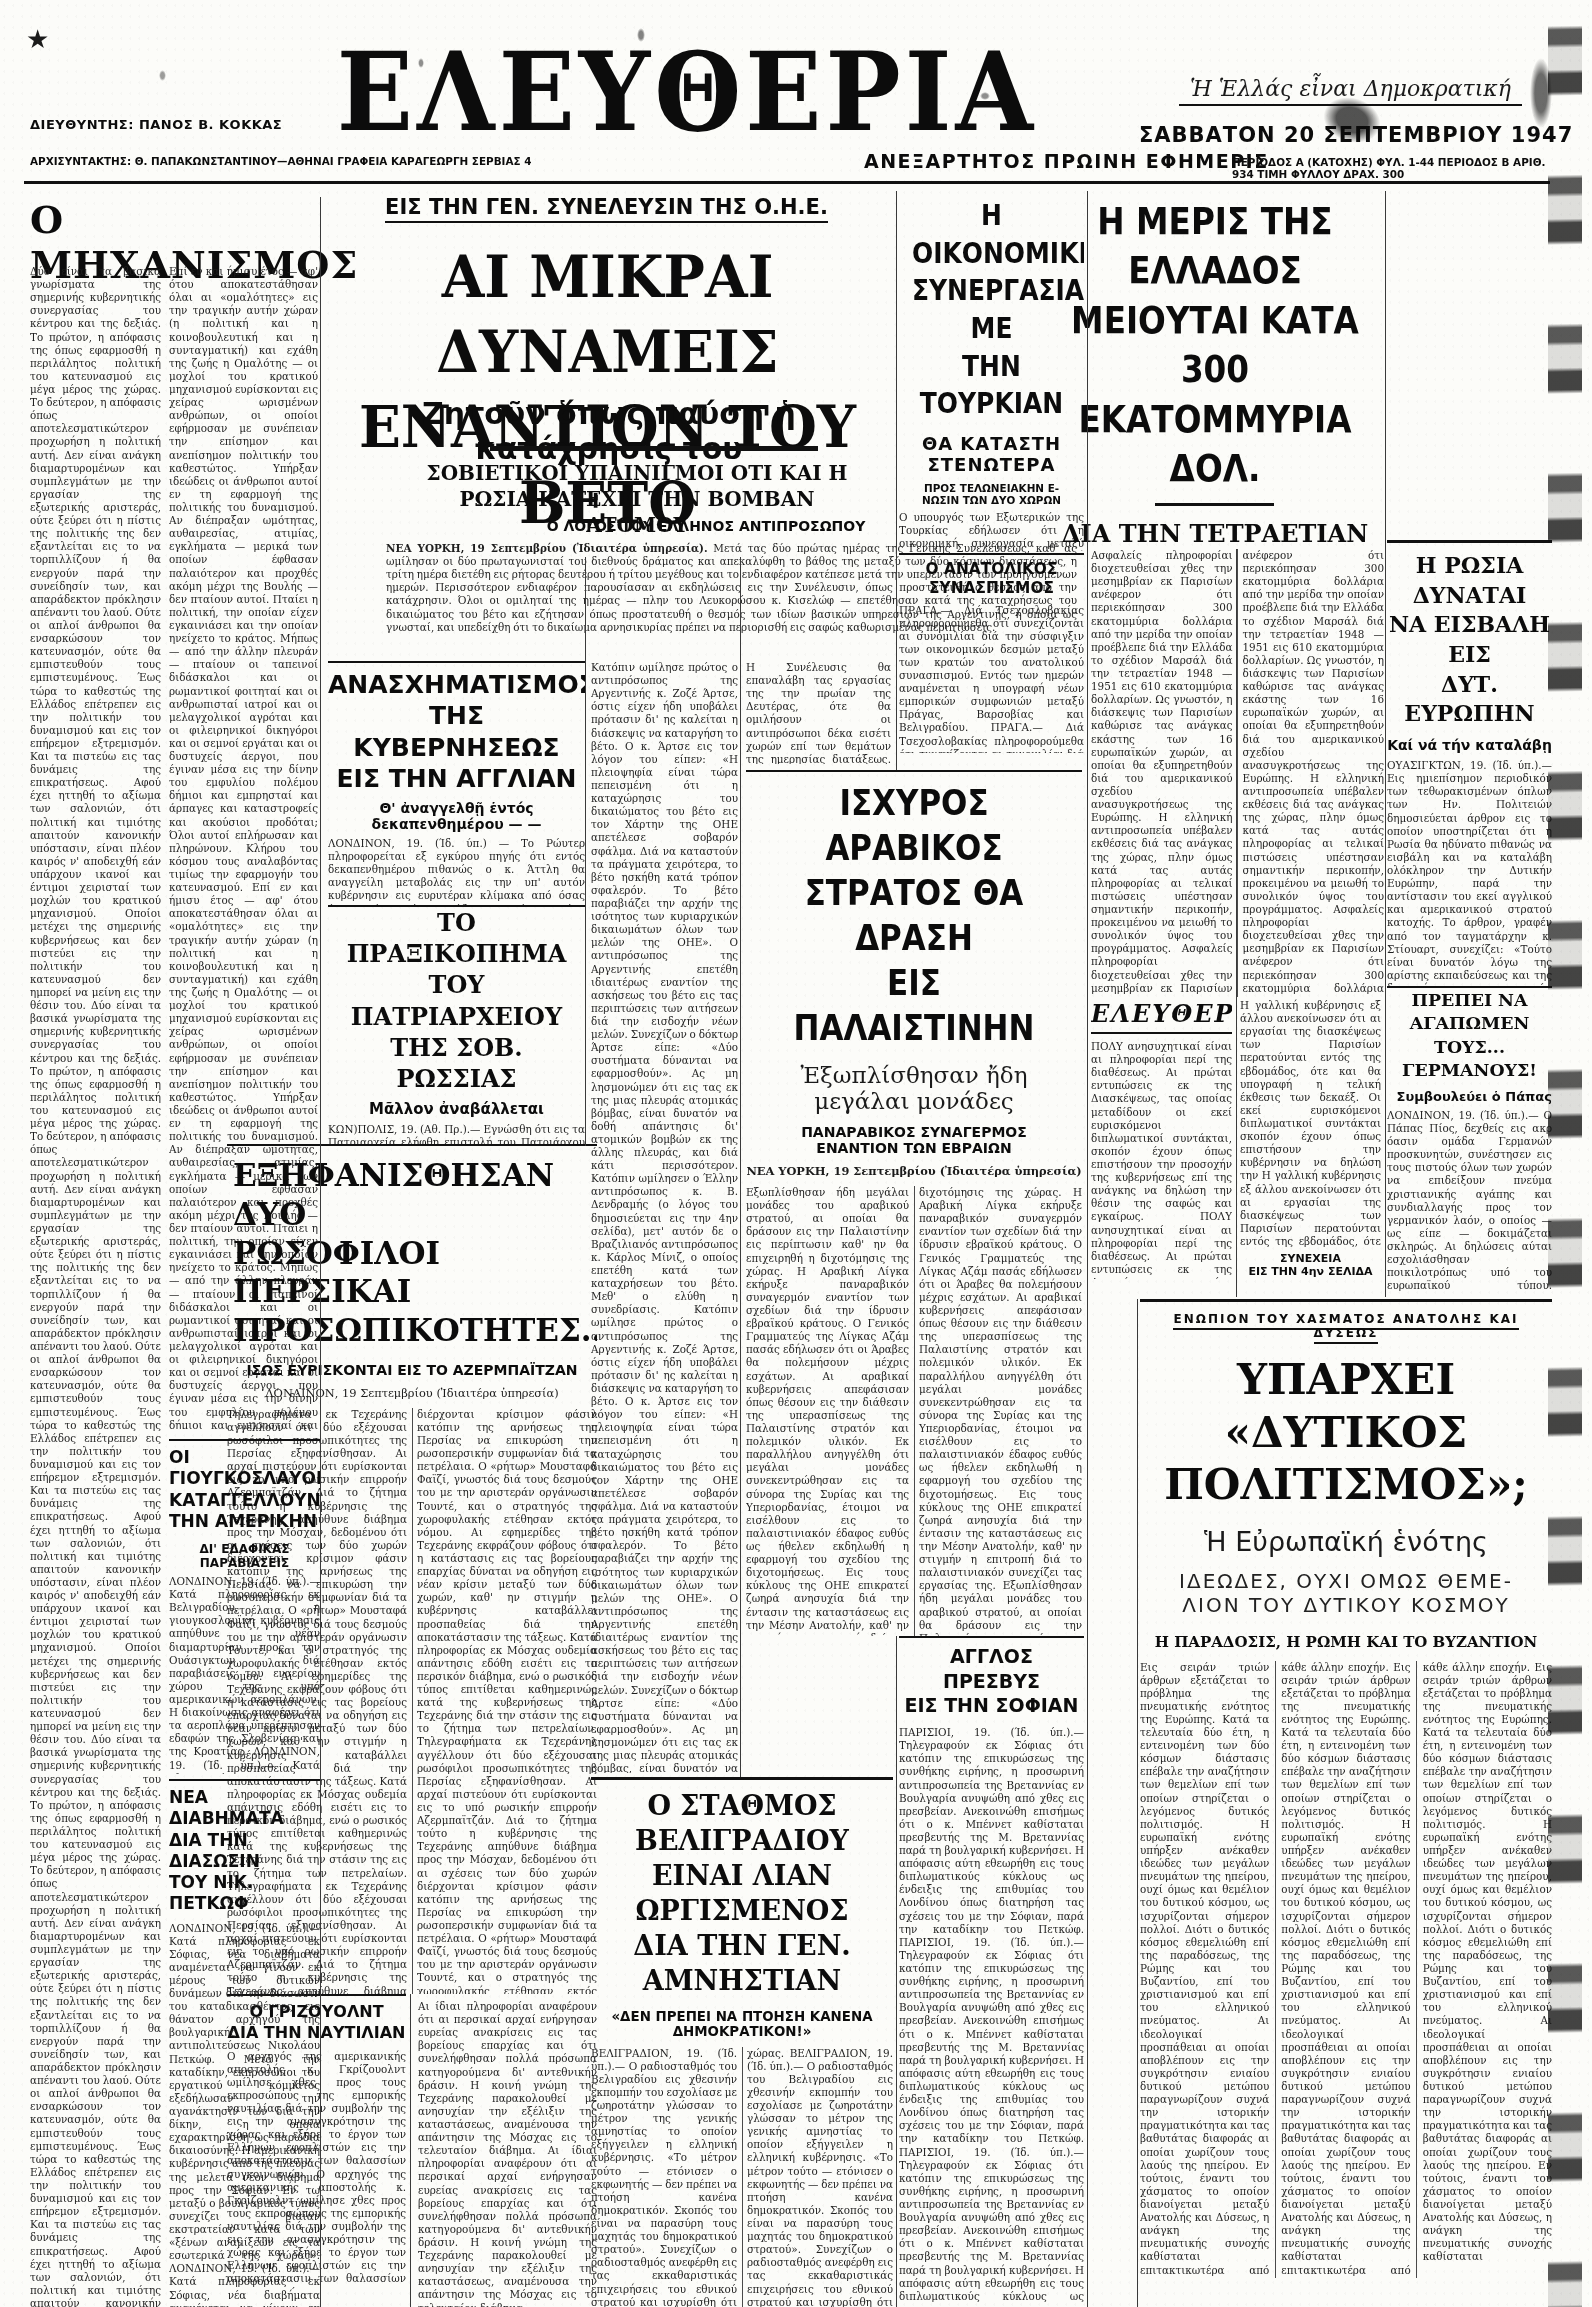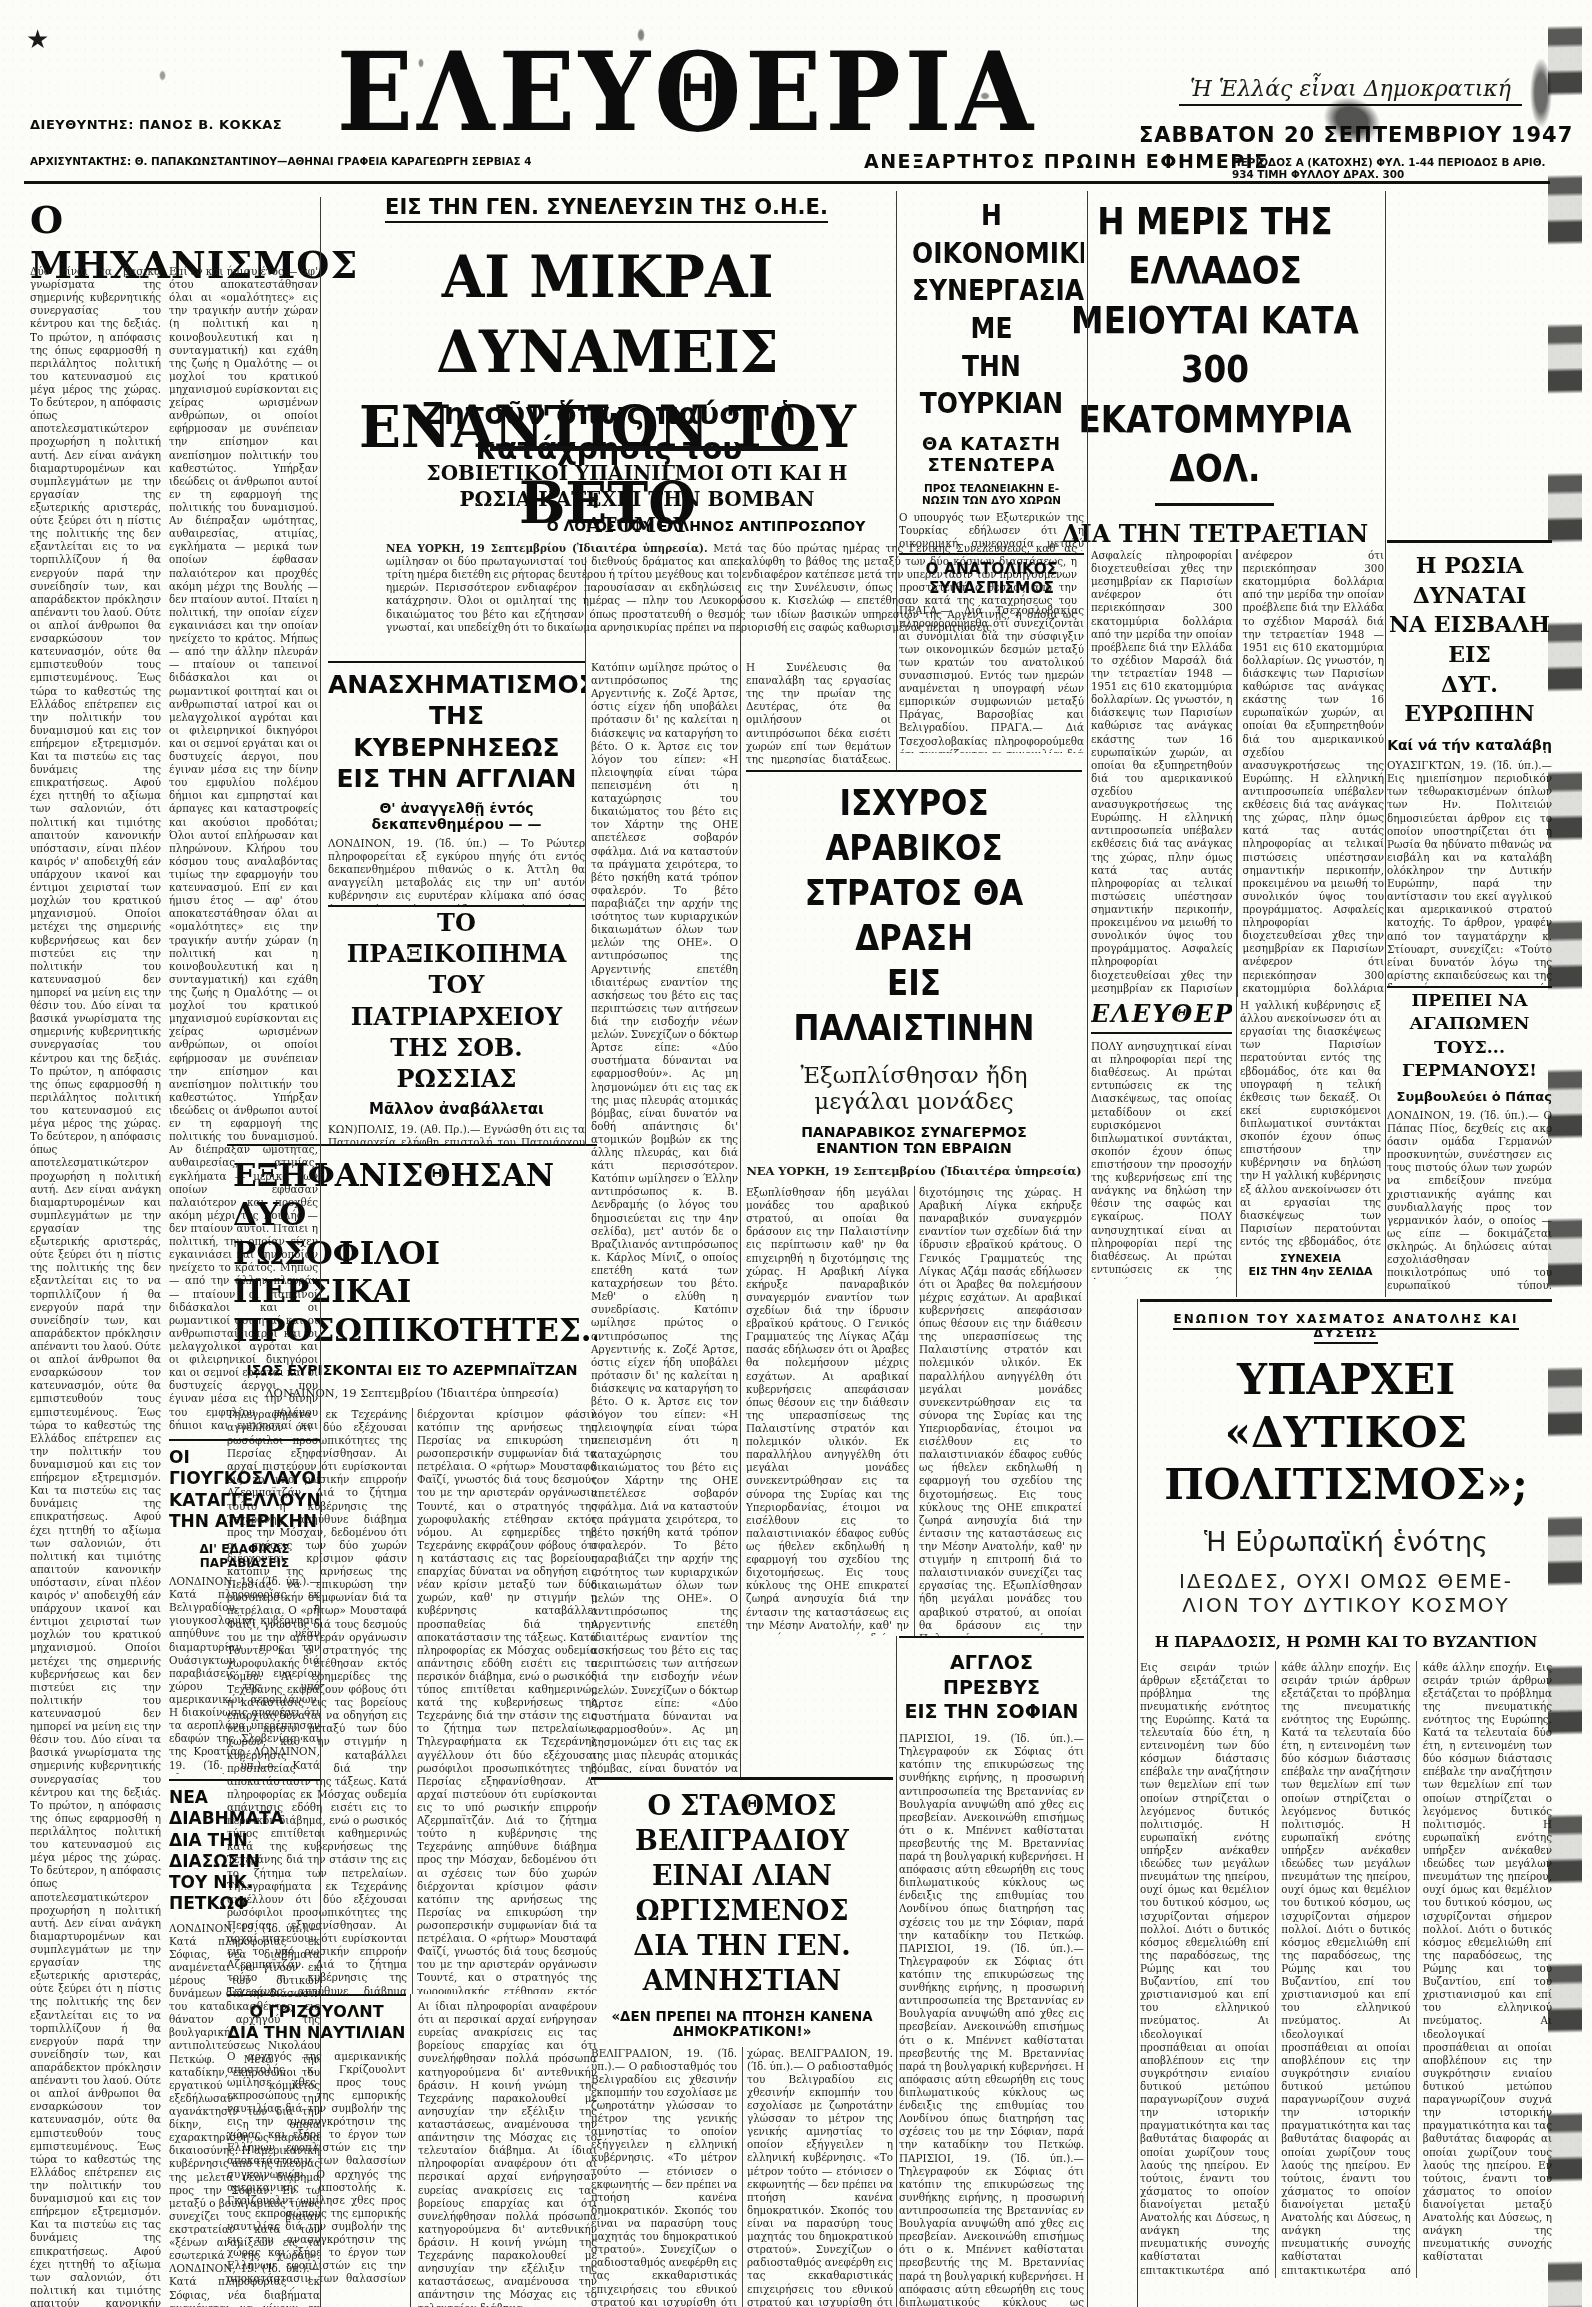--- a/index.html
+++ b/index.html
@@ -125,21 +125,21 @@
 ΣΥΝΕΡΓΑΣΙΑ ΜΕ
 ΤΗΝ ΤΟΥΡΚΙΑΝ</div>
     <div class="hsan ctr pl" style="font-size:18px;letter-spacing:1px;margin-top:10px;">ΘΑ ΚΑΤΑΣΤΗ
 ΣΤΕΝΩΤΕΡΑ</div>
     <div class="hsan ctr pl" style="font-size:10.4px;margin-top:7px;">ΠΡΟΣ ΤΕΛΩΝΕΙΑΚΗΝ Ε-
 ΝΩΣΙΝ ΤΩΝ ΔΥΟ ΧΩΡΩΝ</div>
     <div class="bt" style="height:92px;margin-top:5px;">Ο υπουργός των Εξωτερικών της Τουρκίας εδήλωσεν ότι η οικονομική συνεργασία μεταξύ Ελλάδος και Τουρκίας θα καταστή στενωτέρα και ότι μελετάται η σύναψις τελωνειακής ενώσεως των δύο χωρών. Αι σχετικαί συνομιλίαι θα αρχίσουν προσεχώς εις την Άγκυραν.</div>
   </div>
 
   <div class="abs" style="left:899px;top:1636px;width:185px;height:672px;border-top:2px solid #111;overflow:hidden;">
-    <div class="hsan ctr pl" style="font-size:19px;line-height:1.3;margin-top:12px;">ΑΓΓΛΟΣ ΠΡΕΣΒΥΣ
+    <div class="hsan ctr pl" style="font-size:19px;line-height:1.3;margin-top:6px;">ΑΓΓΛΟΣ ΠΡΕΣΒΥΣ
 ΕΙΣ ΤΗΝ ΣΟΦΙΑΝ</div>
     <div class="bt" style="height:577px;margin-top:8px;">ΠΑΡΙΣΙΟΙ, 19. (Ίδ. ύπ.).— Τηλεγραφούν εκ Σόφιας ότι κατόπιν της επικυρώσεως της συνθήκης ειρήνης, η προσωρινή αντιπροσωπεία της Βρεταννίας εν Βουλγαρία ανυψώθη από χθες εις πρεσβείαν. Ανεκοινώθη επισήμως ότι ο κ. Μπέννετ καθίσταται πρεσβευτής της Μ. Βρεταννίας παρά τη βουλγαρική κυβερνήσει. Η απόφασις αύτη εθεωρήθη εις τους διπλωματικούς κύκλους ως ένδειξις της επιθυμίας του Λονδίνου όπως διατηρήση τας σχέσεις του με την Σόφιαν, παρά την καταδίκην του Πετκώφ. ΠΑΡΙΣΙΟΙ, 19. (Ίδ. ύπ.).— Τηλεγραφούν εκ Σόφιας ότι κατόπιν της επικυρώσεως της συνθήκης ειρήνης, η προσωρινή αντιπροσωπεία της Βρεταννίας εν Βουλγαρία ανυψώθη από χθες εις πρεσβείαν. Ανεκοινώθη επισήμως ότι ο κ. Μπέννετ καθίσταται πρεσβευτής της Μ. Βρεταννίας παρά τη βουλγαρική κυβερνήσει. Η απόφασις αύτη εθεωρήθη εις τους διπλωματικούς κύκλους ως ένδειξις της επιθυμίας του Λονδίνου όπως διατηρήση τας σχέσεις του με την Σόφιαν, παρά την καταδίκην του Πετκώφ. ΠΑΡΙΣΙΟΙ, 19. (Ίδ. ύπ.).— Τηλεγραφούν εκ Σόφιας ότι κατόπιν της επικυρώσεως της συνθήκης ειρήνης, η προσωρινή αντιπροσωπεία της Βρεταννίας εν Βουλγαρία ανυψώθη από χθες εις πρεσβείαν. Ανεκοινώθη επισήμως ότι ο κ. Μπέννετ καθίσταται πρεσβευτής της Μ. Βρεταννίας παρά τη βουλγαρική κυβερνήσει. Η απόφασις αύτη εθεωρήθη εις τους διπλωματικούς κύκλους ως ένδειξις της επιθυμίας του Λονδίνου όπως διατηρήση τας σχέσεις του με την Σόφιαν, παρά την καταδίκην του Πετκώφ.</div>
   </div>
 
   <div class="abs" style="left:591px;top:1777px;width:302px;height:530px;border-top:3px solid #111;overflow:hidden;">
     <div class="hser ctr pl" style="font-size:27px;line-height:1.3;margin-top:8px;">Ο ΣΤΑΘΜΟΣ ΒΕΛΙΓΡΑΔΙΟΥ
 ΕΙΝΑΙ ΛΙΑΝ ΩΡΓΙΣΜΕΝΟΣ
 ΔΙΑ ΤΗΝ ΓΕΝ. ΑΜΝΗΣΤΙΑΝ</div>
     <div class="hsan ctr" style="font-size:13.4px;margin-top:10px;">«ΔΕΝ ΠΡΕΠΕΙ ΝΑ ΠΤΟΗΣΗ ΚΑΝΕΝΑ ΔΗΜΟΚΡΑΤΙΚΟΝ!»</div>
     <div class="bt c2" style="height:328px;margin-top:8px;">ΒΕΛΙΓΡΑΔΙΟΝ, 19. (Ίδ. ύπ.).— Ο ραδιοσταθμός του Βελιγραδίου εις χθεσινήν εκπομπήν του εσχολίασε με ζωηροτάτην γλώσσαν το μέτρον της γενικής αμνηστίας το οποίον εξήγγειλεν η ελληνική κυβέρνησις. «Το μέτρον τούτο — ετόνισεν ο εκφωνητής — δεν πρέπει να πτοήση κανένα δημοκρατικόν. Σκοπός του είναι να παρασύρη τους μαχητάς του δημοκρατικού στρατού». Συνεχίζων ο ραδιοσταθμός ανεφέρθη εις τας εκκαθαριστικάς επιχειρήσεις του εθνικού στρατού και ισχυρίσθη ότι αύται απέτυχον πλήρως, ότι δε αι δυνάμεις των ανταρτών εξακολουθούν να δρουν εις όλας τας ορεινάς περιοχάς της χώρας. ΒΕΛΙΓΡΑΔΙΟΝ, 19. (Ίδ. ύπ.).— Ο ραδιοσταθμός του Βελιγραδίου εις χθεσινήν εκπομπήν του εσχολίασε με ζωηροτάτην γλώσσαν το μέτρον της γενικής αμνηστίας το οποίον εξήγγειλεν η ελληνική κυβέρνησις. «Το μέτρον τούτο — ετόνισεν ο εκφωνητής — δεν πρέπει να πτοήση κανένα δημοκρατικόν. Σκοπός του είναι να παρασύρη τους μαχητάς του δημοκρατικού στρατού». Συνεχίζων ο ραδιοσταθμός ανεφέρθη εις τας εκκαθαριστικάς επιχειρήσεις του εθνικού στρατού και ισχυρίσθη ότι αύται απέτυχον πλήρως, ότι δε αι δυνάμεις των ανταρτών εξακολουθούν να δρουν εις όλας τας ορεινάς περιοχάς της χώρας.</div>

